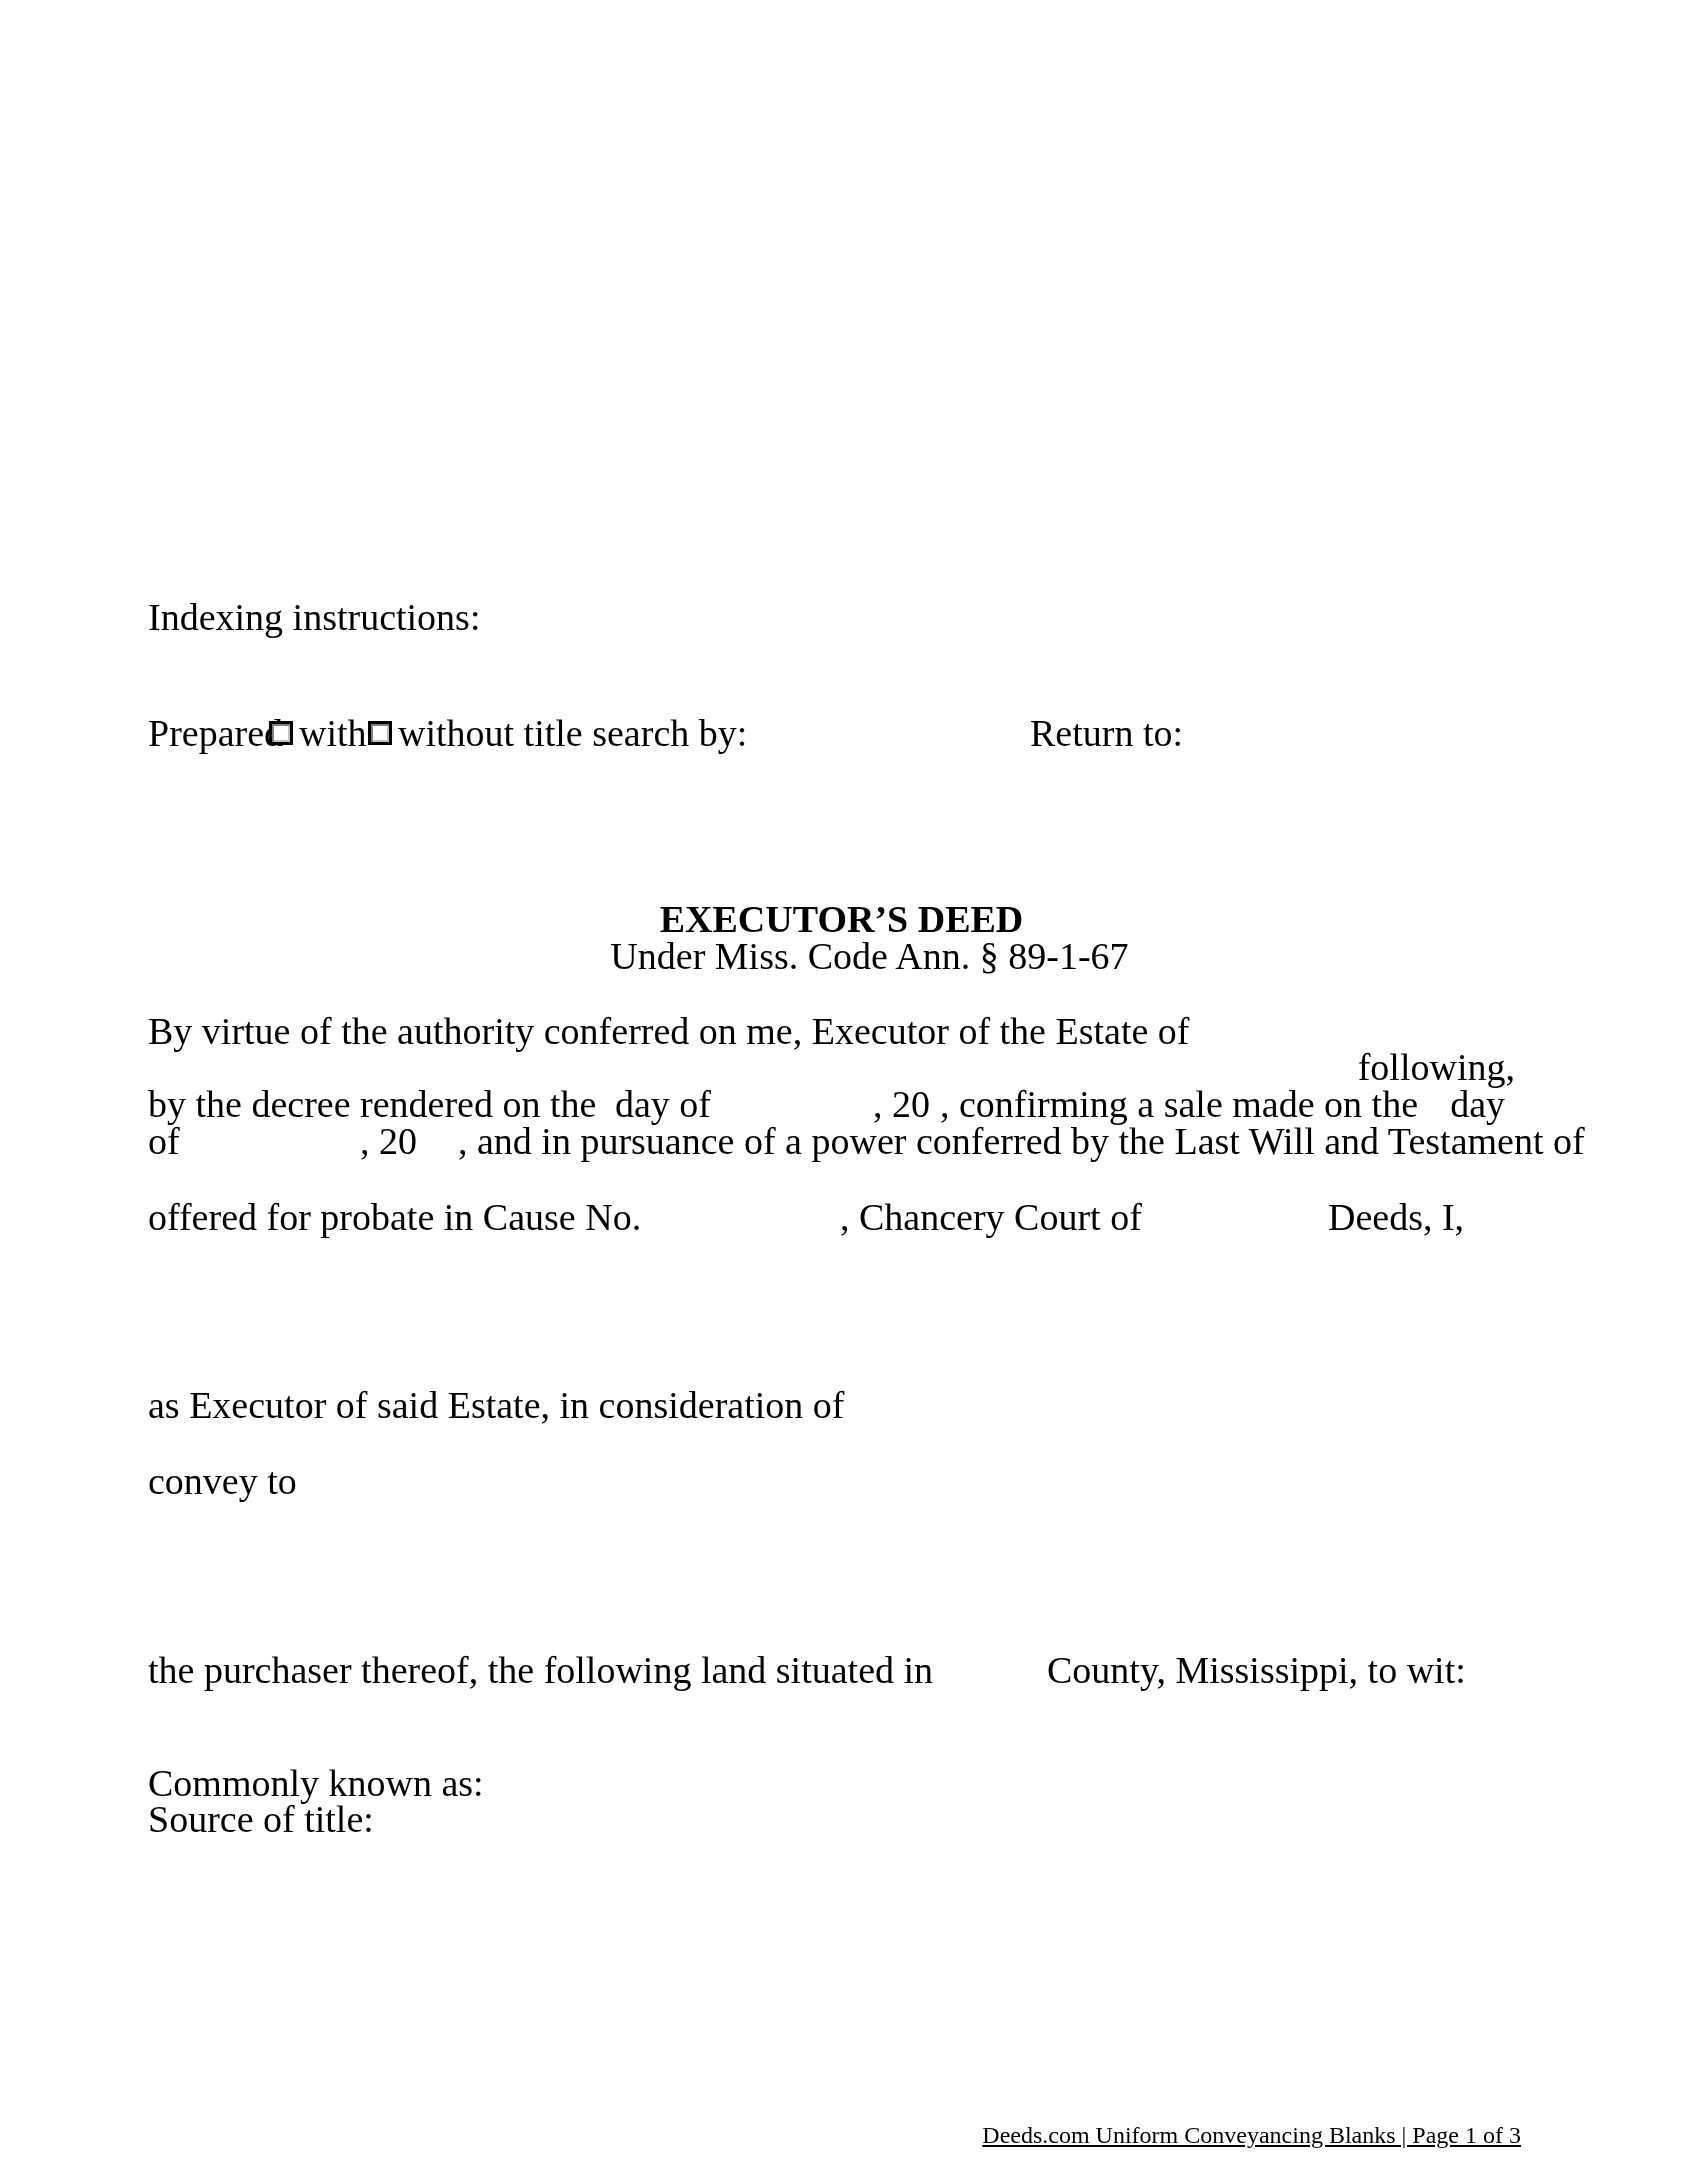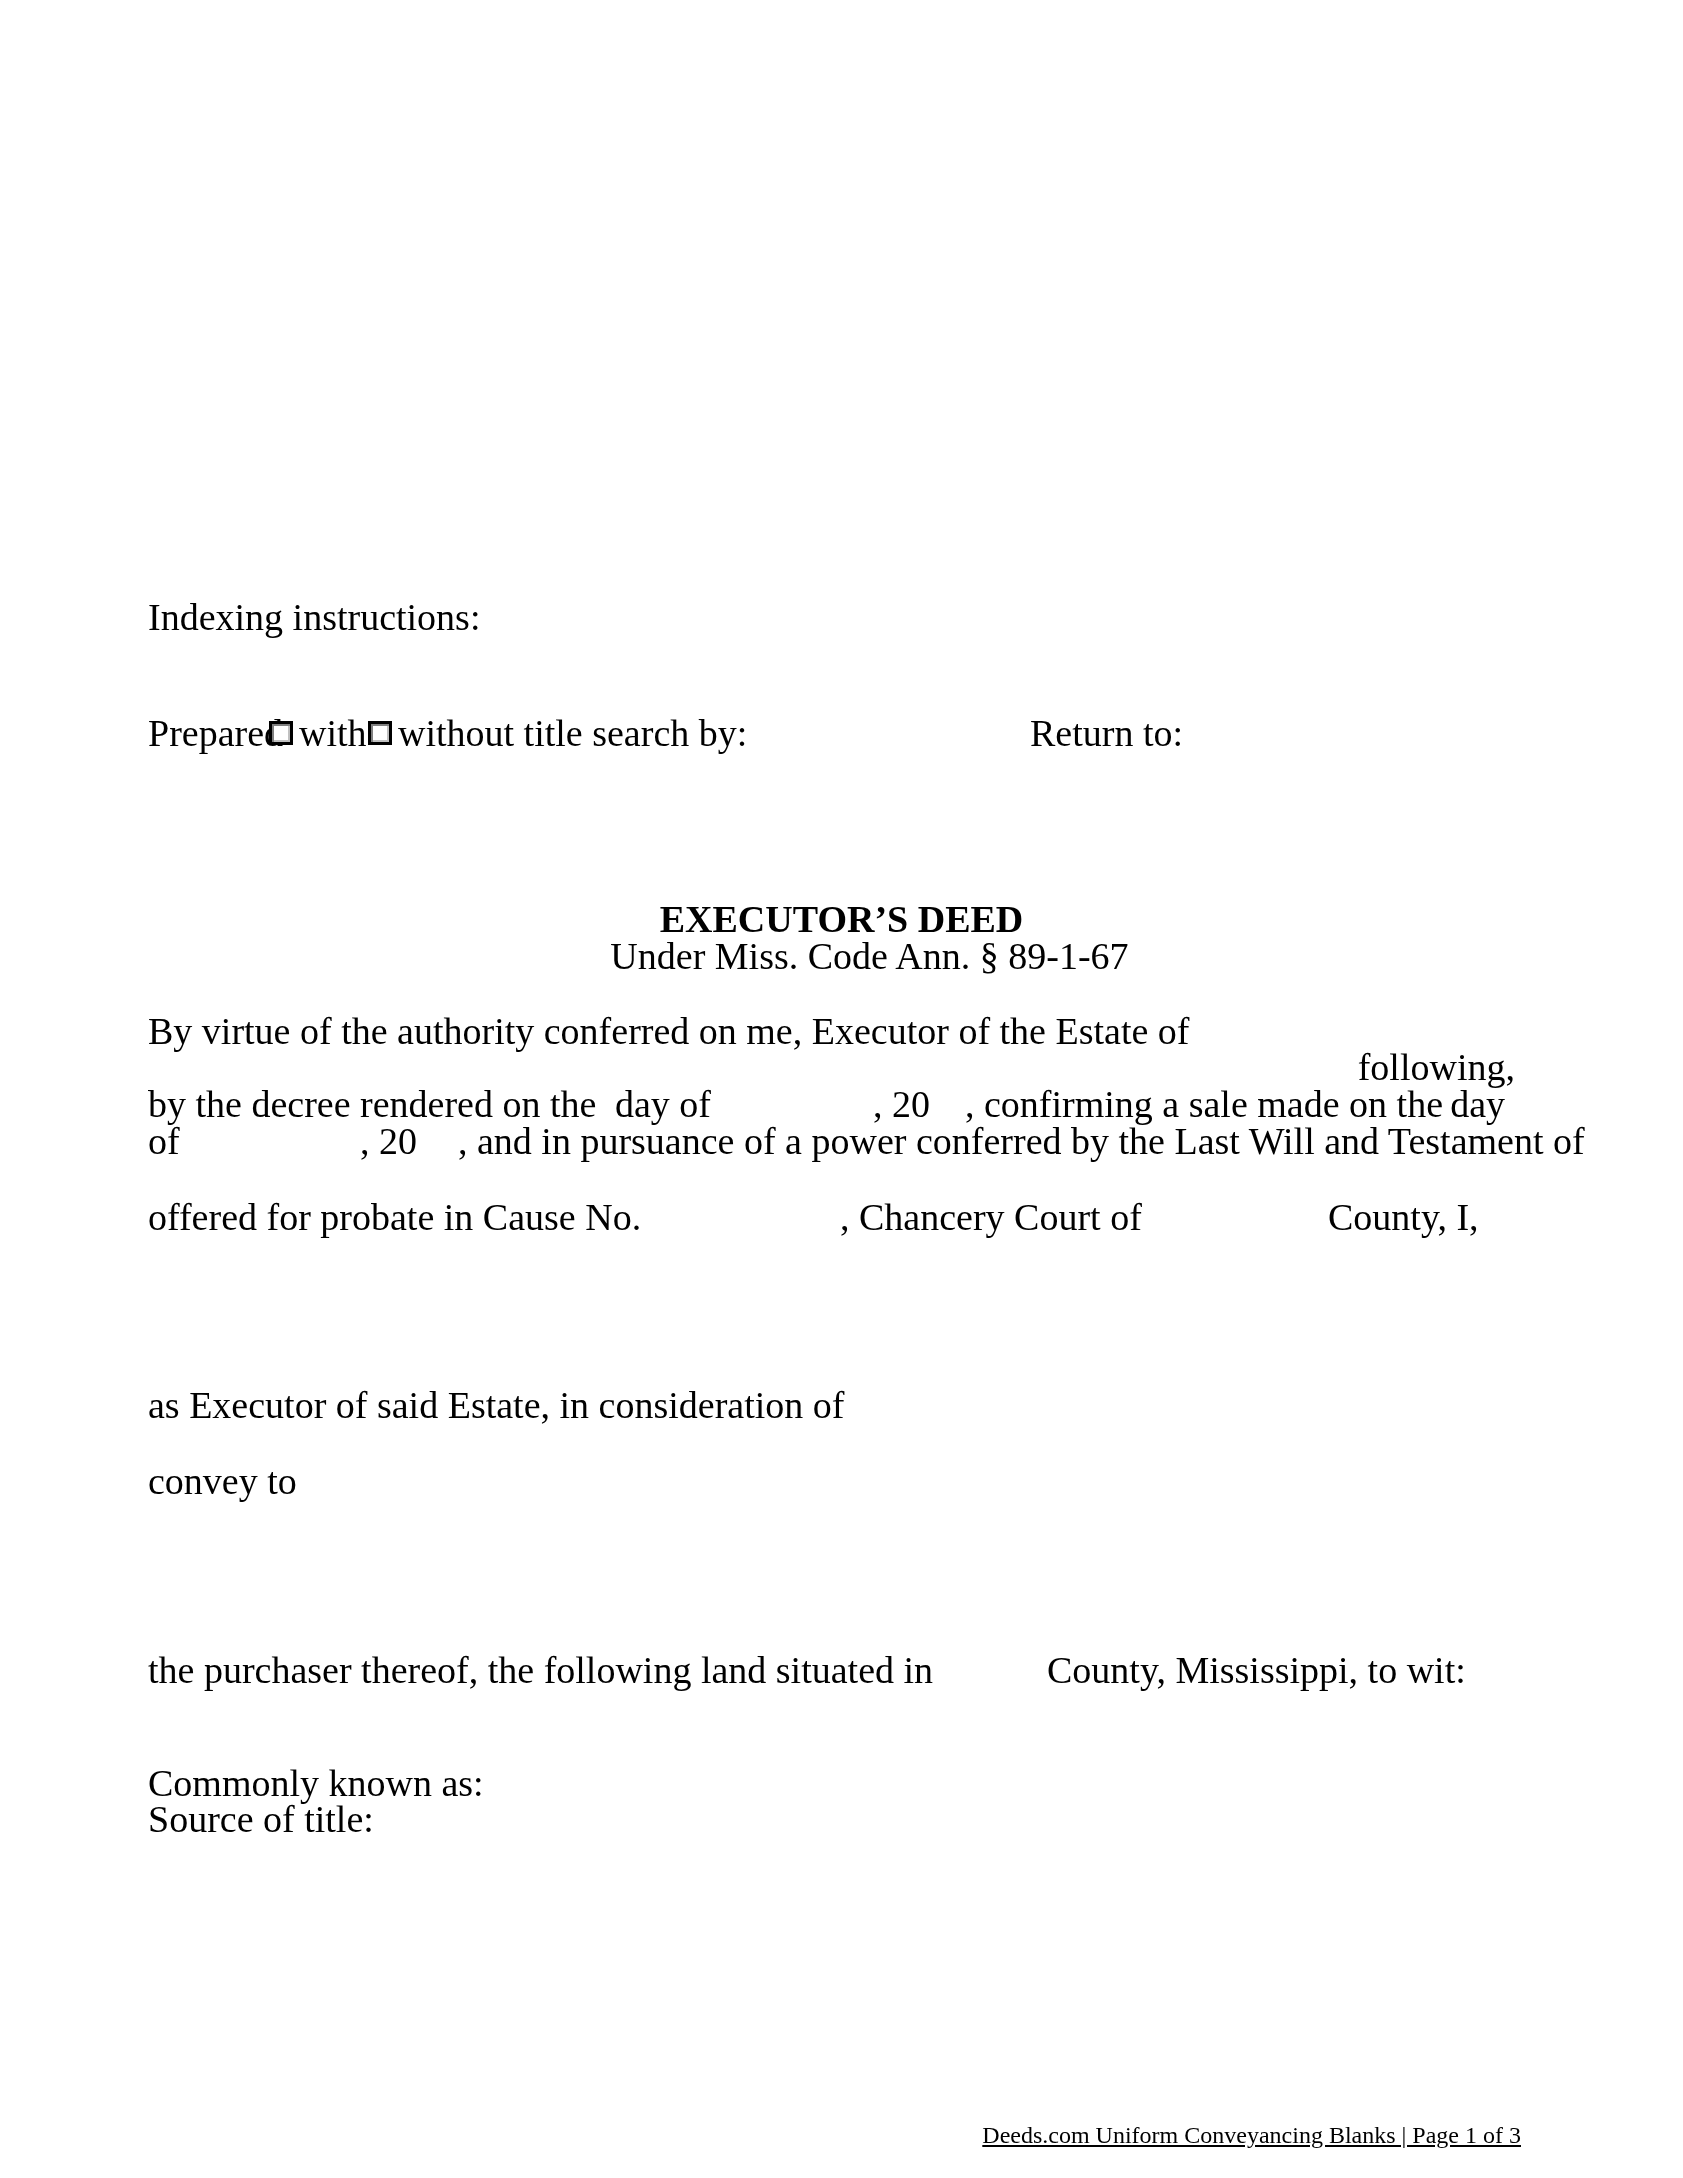--- a/index.html
+++ b/index.html
@@ -28,30 +28,30 @@
 
 <div class="t center bold" style="top:904px;">EXECUTOR’S DEED</div>
 <div class="t center" style="top:941px;padding-left:28px;">Under Miss. Code Ann. § 89-1-67</div>
 
 <div class="t" style="left:148px; top:1016px;">By virtue of the authority conferred on me, Executor of the Estate of</div>
 <div class="t right" style="left:1287px; width:228px; top:1052px;">following,</div>
 
 <div class="t" style="left:148px; top:1089px;">by the decree rendered on the</div>
 <div class="t" style="left:615px; top:1089px;">day of</div>
 <div class="t" style="left:873px; top:1089px;">, 20</div>
-<div class="t" style="left:965px; top:1089px;">, confirming a sale made on the</div>
+<div class="t" style="left:940px; top:1089px;">, confirming a sale made on the</div>
 <div class="t right" style="left:1416px; width:89px; top:1089px;">day</div>
 
 <div class="t" style="left:148px; top:1126px;">of</div>
 <div class="t" style="left:360px; top:1126px;">, 20</div>
 <div class="t" style="left:458px; top:1126px;">, and in pursuance of a power conferred by the Last Will and Testament of</div>
 
 <div class="t" style="left:148px; top:1202px;">offered for probate in Cause No.</div>
 <div class="t" style="left:840px; top:1202px;">, Chancery Court of</div>
-<div class="t" style="left:1328px; top:1202px;">County, I,</div>
+<div class="t" style="left:1328px; top:1202px;">Deeds, I,</div>
 
 <div class="t" style="left:148px; top:1390px;">as Executor of said Estate, in consideration of</div>
 <div class="t" style="left:148px; top:1466px;">convey to</div>
 
 <div class="t" style="left:148px; top:1655px;">the purchaser thereof, the following land situated in</div>
 <div class="t" style="left:1047px; top:1655px;">County, Mississippi, to wit:</div>
 
 <div class="t" style="left:148px; top:1768px;">Commonly known as:</div>
 <div class="t" style="left:148px; top:1804px;">Source of title:</div>
 

